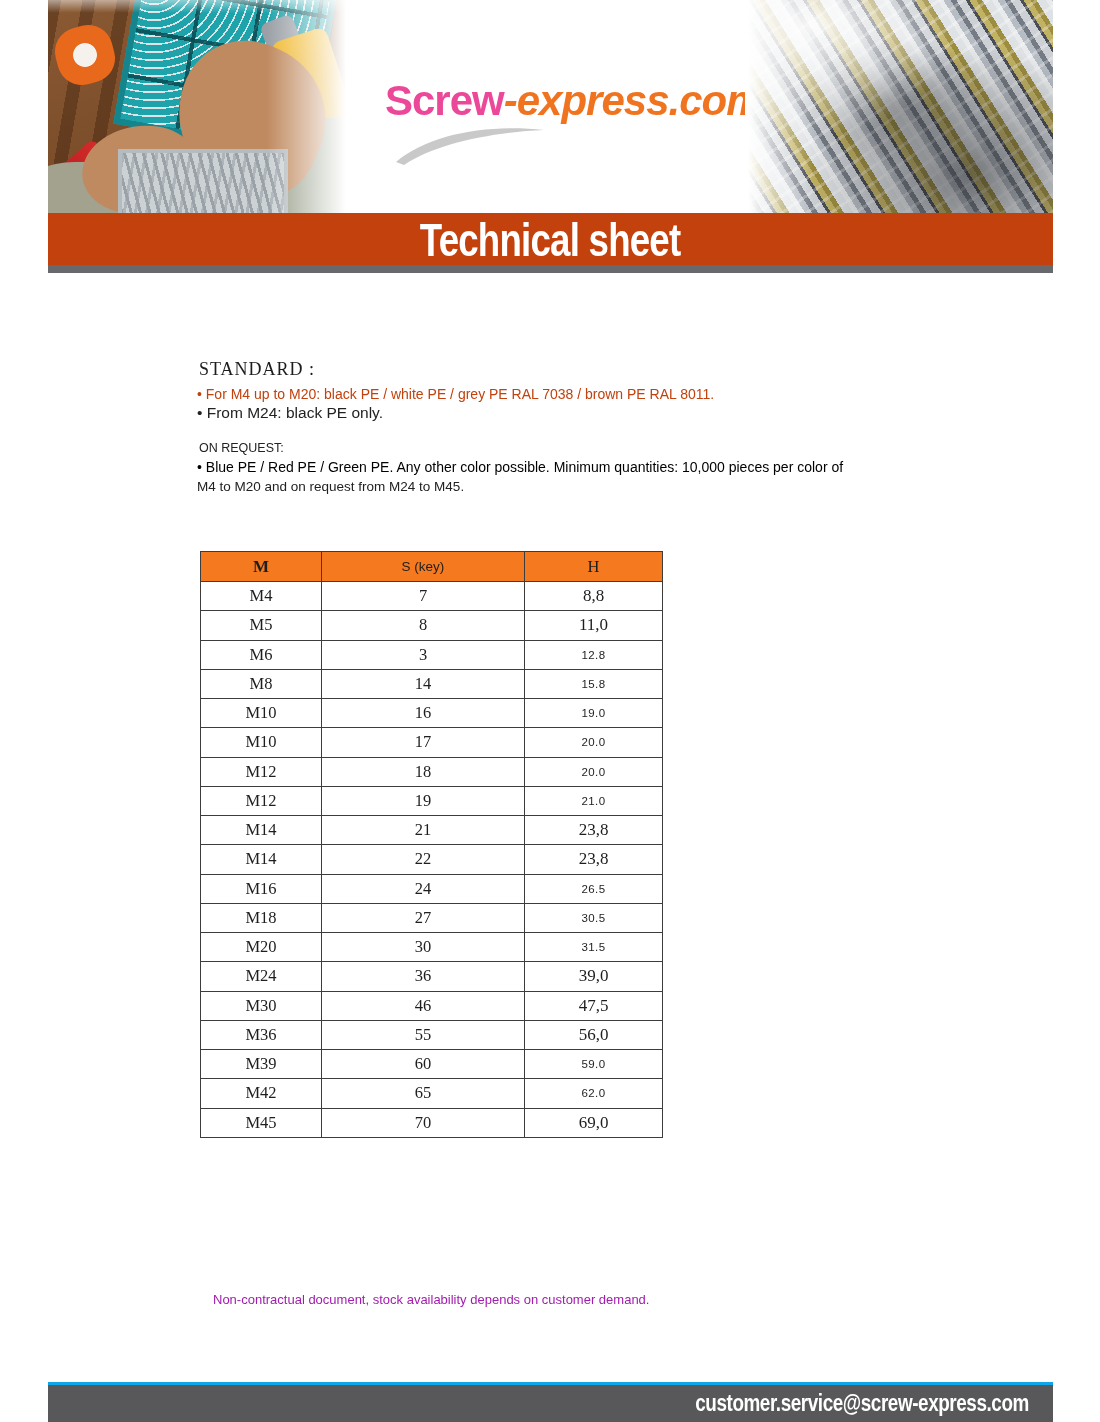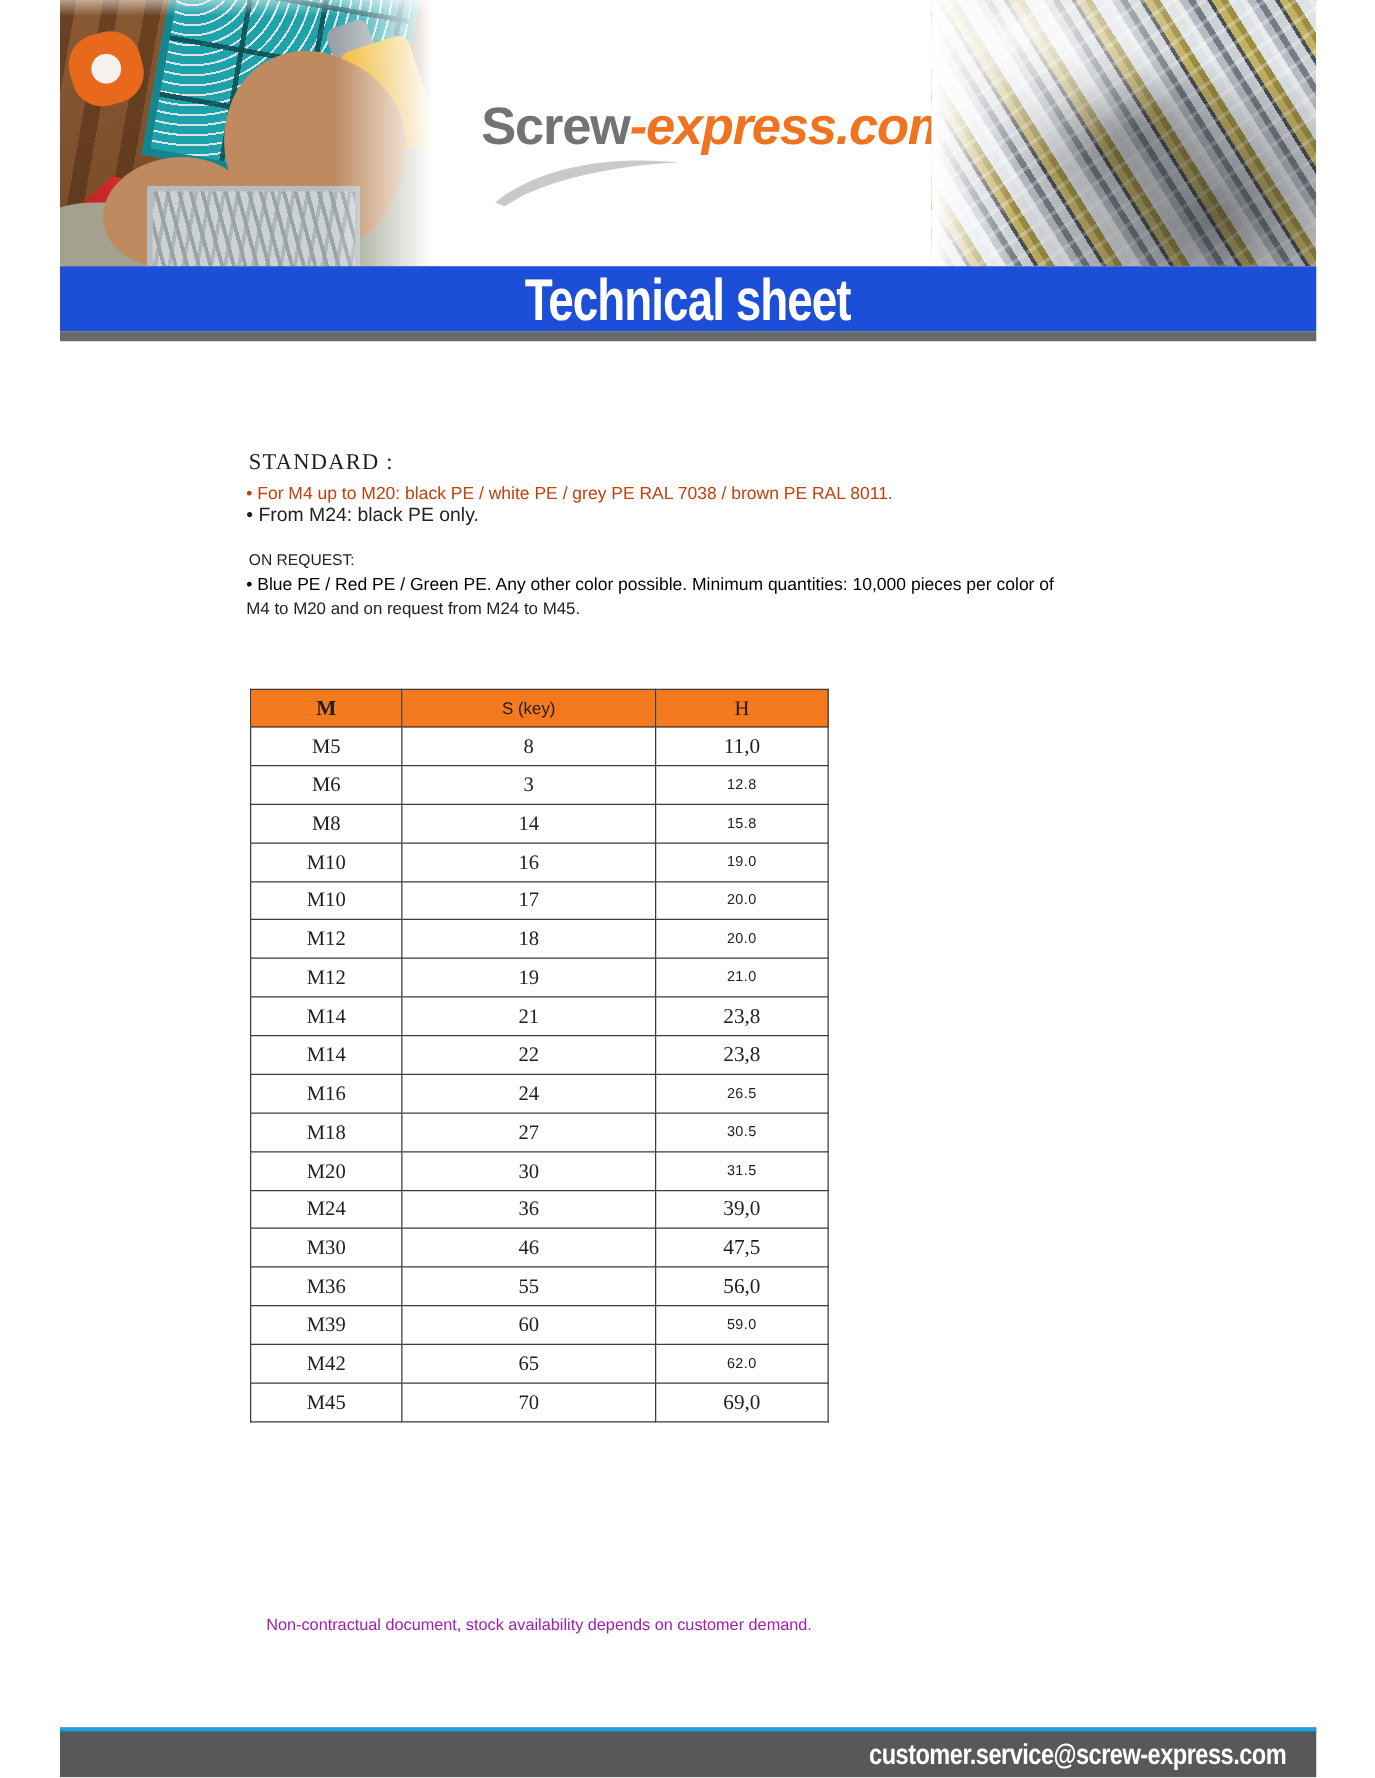--- a/index.html
+++ b/index.html
@@ -38,39 +38,39 @@
     border:4px solid #b5bcbf;
     background-image:repeating-linear-gradient(75deg,#9aa1a7 0 3px,transparent 3px 9px),
                      repeating-linear-gradient(100deg,#aeb5ba 0 3px,transparent 3px 11px);}
   .pl-fade{position:absolute;inset:0;
     background:linear-gradient(to right,rgba(255,255,255,0) 72%,#fff 98%),
                linear-gradient(to top,rgba(255,255,255,0) 94%,rgba(255,255,255,.5) 100%);}
 
   .logo-area{position:absolute;left:352px;top:0;width:393px;height:213px;background:#fff;}
   .logo-line{position:absolute;left:33px;top:80px;white-space:nowrap;
     font-weight:bold;font-size:42px;letter-spacing:-1px;line-height:1;}
-  .logo-dark{color:#737373;}
+  .logo-dark{color:#ec4899;}
   .logo-orange{color:#f0741f;font-style:italic;}
   .swoosh{position:absolute;left:40px;top:122px;width:155px;height:44px;}
 
   .photo-right{position:absolute;left:745px;top:0;width:308px;height:213px;overflow:hidden;}
   .pr-base{position:absolute;inset:0;
     background:repeating-linear-gradient(58deg,#e8eaec 0 5px,#b6bcc3 5px 11px,#757b84 11px 16px,
       #cdd1d5 16px 24px,#4a4e55 24px 27px,#c2b264 27px 33px,#9d8d3f 33px 38px,#dfe2e5 38px 46px);}
   .pr-cross{position:absolute;inset:0;
     background:repeating-linear-gradient(-35deg,rgba(255,255,255,.28) 0 3px,transparent 3px 14px);}
   .pr-shade{position:absolute;inset:0;
     background:radial-gradient(ellipse at 22% 12%,rgba(255,255,255,.95),rgba(255,255,255,0) 42%),
                radial-gradient(ellipse at 72% 82%,rgba(28,30,34,.55),transparent 52%),
                radial-gradient(ellipse at 48% 48%,rgba(18,20,24,.30),transparent 42%);}
   .pr-fade{position:absolute;inset:0;
     background:linear-gradient(to right,#fff 1%,rgba(255,255,255,0) 22%);}
 
   
-  .banner{position:absolute;left:48px;top:213px;width:1005px;height:52px;background:#1d4ed8;
+  .banner{position:absolute;left:48px;top:213px;width:1005px;height:52px;background:#c2410c;
     display:flex;align-items:center;justify-content:center;}
   .banner-text{color:#fff;font-weight:bold;font-size:47px;line-height:1;
     transform:scaleX(.78);letter-spacing:-1px;}
   .banner-underline{position:absolute;left:48px;top:265px;width:1005px;height:8px;background:#67696c;}
 
   
   .abs{position:absolute;white-space:nowrap;}
   .std-title{left:199px;top:359px;font-family:"Liberation Serif",serif;font-size:18px;letter-spacing:1px;color:#1d1d1d;}
   .std-b1{left:197px;top:386px;font-size:14px;color:#c2410c;}
   .std-b2{left:197px;top:404px;font-size:15.5px;color:#222;}
@@ -156,20 +156,25 @@
     </colgroup>
     <thead>
         <tr>
           <th class="th-m">M</th>
           <th class="th-s">S (key)</th>
           <th class="th-h">H</th>
         </tr>
       </thead>
     <tbody>
         <tr>
+          <td class="c-m">M4</td>
+          <td class="c-s">7</td>
+          <td class="h-serif">8,8</td>
+        </tr>
+        <tr>
           <td class="c-m">M5</td>
           <td class="c-s">8</td>
           <td class="h-serif">11,0</td>
         </tr>
         <tr>
           <td class="c-m">M6</td>
           <td class="c-s">3</td>
           <td class="h-sans">12.8</td>
         </tr>
         <tr>

